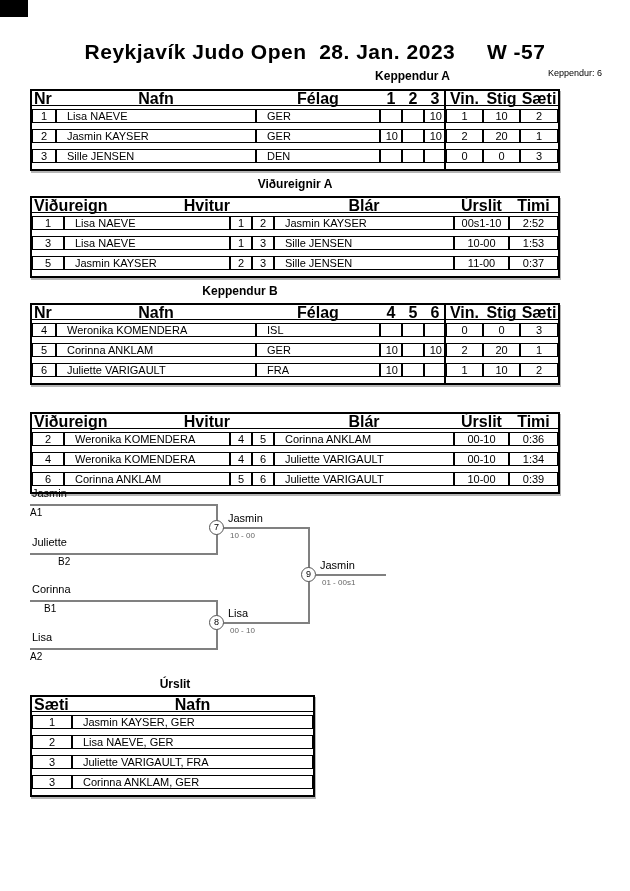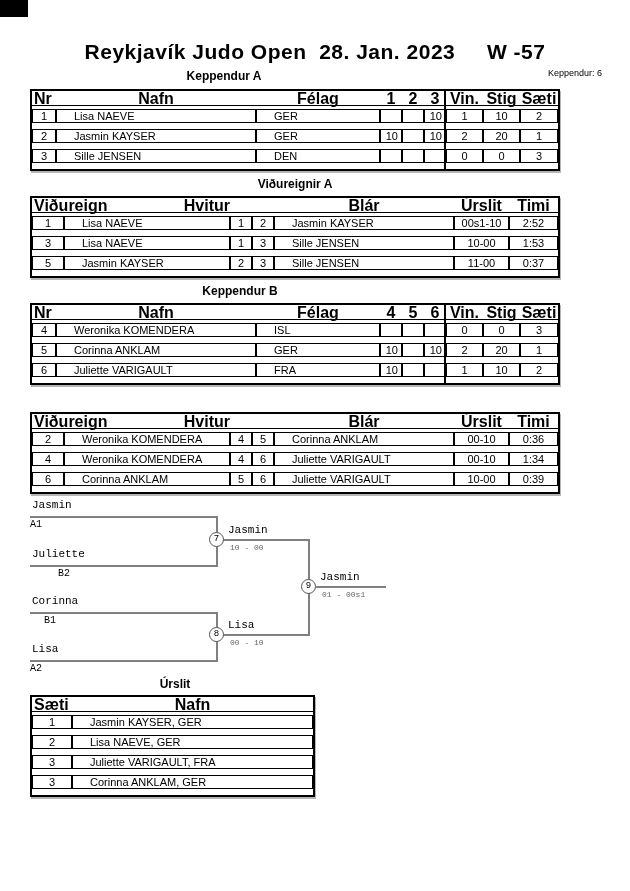--- a/index.html
+++ b/index.html
@@ -18,61 +18,61 @@
   
   .tbl { position:absolute; background:#fff; border:2px solid #000;
          padding-bottom:3px; box-shadow:1px 2px 0 rgba(120,120,120,0.55); }
   .thead { position:relative; height:15px; line-height:15px;
            border-bottom:1px solid #000; font-weight:bold; font-size:16px; }
   .trow { height:17px; margin-top:3px; font-size:11px; }
   .grid { display:grid; }
   .c { border:1px solid #000; height:14px; line-height:12px;
        overflow:hidden; white-space:nowrap; background:#fff; }
   .ac { text-align:center; }
-  .al { text-align:left; padding-left:17px; }
+  .al { text-align:left; padding-left:10px; }
   .ar { text-align:right; padding-right:3px; }
   .hpad { padding-left:2px; }
 
   
   .kepp-grid { grid-template-columns:24px 200px 124px 22px 22px 22px 37px 37px 38px; }
   .vsep { position:absolute; left:412px; top:0; bottom:0; width:2px; background:#000; }
 
   
   .match-grid { grid-template-columns:32px 166px 22px 22px 180px 55px 49px; }
   .mh { position:absolute; top:0; height:15px; line-height:15px; }
   .mh-vid   { left:2px; }
   .mh-hvitur{ left:32px;  width:166px; text-align:right; }
   .mh-blar  { left:242px; width:180px; text-align:center; }
   .mh-urslit{ left:422px; width:55px;  text-align:center; }
   .mh-timi  { left:477px; width:49px;  text-align:center; }
 
   
   .res-grid { grid-template-columns:40px 241px; }
 
   
-  #bracket { left:30px; top:495px; width:365px; height:185px;font-family:Liberation Mono, monospace; }
+  #bracket { left:30px; top:483px; width:365px; height:185px; }
   .bk-name  { position:absolute; font-size:11px; line-height:12px; }
   .bk-seed  { position:absolute; font-size:10px; line-height:11px; }
   .bk-score { position:absolute; font-size:8px; line-height:9px; color:#666; }
   .bk-line  { position:absolute; background:#808080; }
   .bk-circle{ position:absolute; width:15px; height:15px; border:1px solid #555;
               border-radius:50%; background:#fff; font-size:9px; line-height:13px;
               text-align:center; z-index:2; }
 </style>
 </head>
 <body>
 
 <div id="page">
 
   <div id="corner-box" class="abs"></div>
 
   <div id="main-title" class="abs">Reykjavík Judo Open  28. Jan. 2023     W -57</div>
   <div id="kepp-count" class="abs">Keppendur: 6</div>
 
-  <div class="abs subtitle" style="left:14px;top:69px;width:420px;">Keppendur A</div>
+  <div class="abs subtitle" style="left:30px;top:69px;width:420px;text-align:right;">Keppendur A</div>
 
   <div class="tbl" style="left:30px;top:89px;width:530px;">
     <div class="thead grid kepp-grid">
       <div class="hpad">Nr</div>
       <div class="ac">Nafn</div>
       <div class="ac">Félag</div>
       <div class="ac">1</div>
       <div class="ac">2</div>
       <div class="ac">3</div>
       <div class="ac">Vin.</div>

